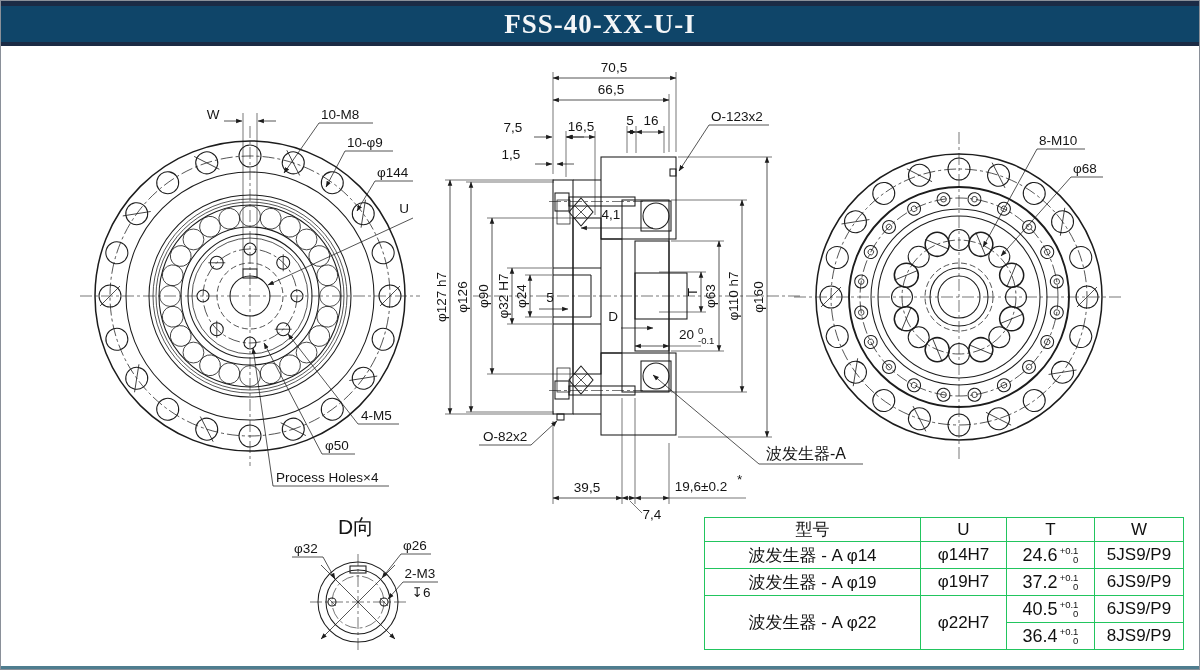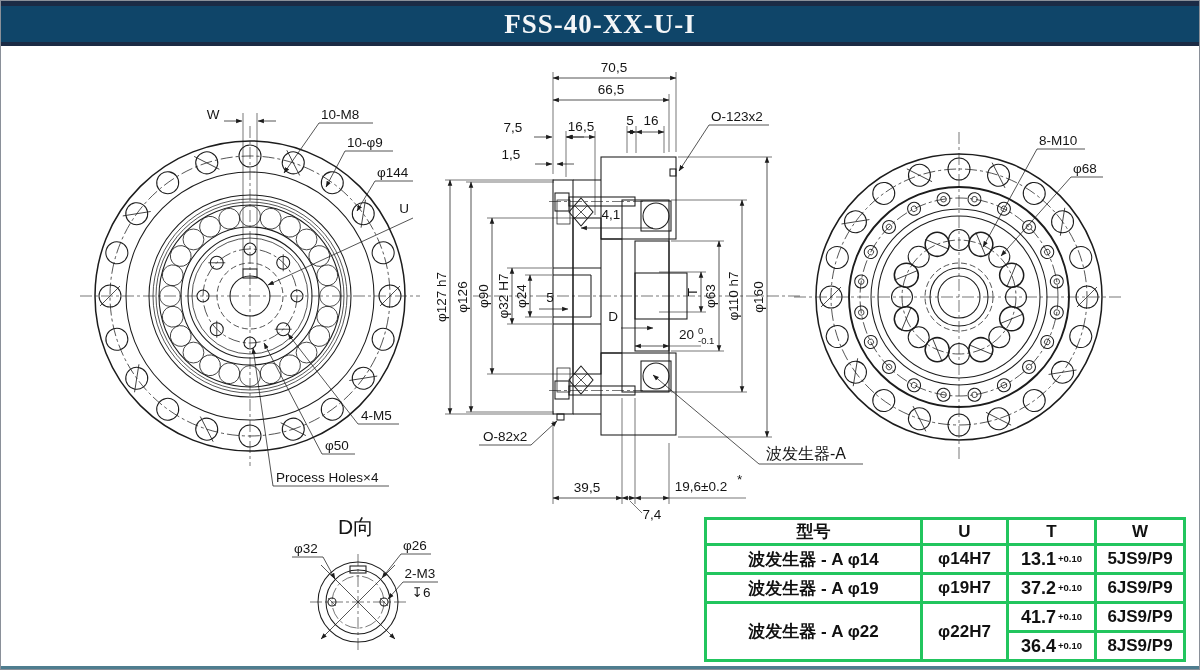--- a/index.html
+++ b/index.html
@@ -11,24 +11,24 @@
   .ln{stroke:#1c1c1c;fill:none;stroke-linecap:butt;}
   .w06{stroke-width:0.6}.w07{stroke-width:0.75}.w10{stroke-width:1.05}.w14{stroke-width:1.5}.w19{stroke-width:1.9}
   .dd{stroke-dasharray:12 3 3 3;}
   .dh{stroke-dasharray:6 3;}
   .t{font-family:"Liberation Sans",sans-serif;font-size:13.5px;fill:#151515;}
   .tc{font-size:16px;}
   .tt{font-size:21px;}
   .ts{font-size:9.5px;}
   
   .spec{position:absolute;left:703px;top:516px;width:479px;border-collapse:collapse;table-layout:fixed;font-family:"Liberation Sans",sans-serif;color:#111;}
-  .spec td{border:3px solid #22c55e;text-align:center;vertical-align:middle;font-size:17px;padding:0;height:26px;font-weight:bold;}
+  .spec td{border:1px solid #22c55e;text-align:center;vertical-align:middle;font-size:17px;padding:0;height:26px;}
   .spec tr.h td{height:23px;font-size:17px;}
   .spec td.tcell{font-size:18px;}
-  .tstk{display:inline-flex;flex-direction:row;align-items:flex-end;font-size:9.5px;line-height:9px;vertical-align:middle;margin-left:2px;position:relative;top:-1px;}
+  .tstk{display:inline-flex;flex-direction:column;align-items:flex-end;font-size:9.5px;line-height:9px;vertical-align:middle;margin-left:2px;position:relative;top:-1px;}
 </style>
 </head>
 <body>
 
 <div class="page">
 
   <div class="hdr">
     <span class="hdr-title">FSS-40-XX-U-I</span>
   </div>
 
@@ -447,39 +447,39 @@
     <tbody>
         <tr class="h">
       <td>型号</td>
       <td>U</td>
       <td>T</td>
       <td>W</td>
     </tr>
     <tr>
       <td>波发生器 - A φ14</td>
       <td>φ14H7</td>
-      <td class="tcell"><span>13.1</span><span class="tstk">
+      <td class="tcell"><span>24.6</span><span class="tstk">
               <span>+0.1</span>
               <span>0</span>
             </span></td>
       <td>5JS9/P9</td>
     </tr>
     <tr>
       <td>波发生器 - A φ19</td>
       <td>φ19H7</td>
       <td class="tcell"><span>37.2</span><span class="tstk">
               <span>+0.1</span>
               <span>0</span>
             </span></td>
       <td>6JS9/P9</td>
     </tr>
     <tr>
       <td rowspan="2">波发生器 - A φ22</td>
       <td rowspan="2">φ22H7</td>
-      <td class="tcell"><span>41.7</span><span class="tstk">
+      <td class="tcell"><span>40.5</span><span class="tstk">
               <span>+0.1</span>
               <span>0</span>
             </span></td>
       <td>6JS9/P9</td>
     </tr>
     <tr>
       <td class="tcell"><span>36.4</span><span class="tstk">
               <span>+0.1</span>
               <span>0</span>
             </span></td>

